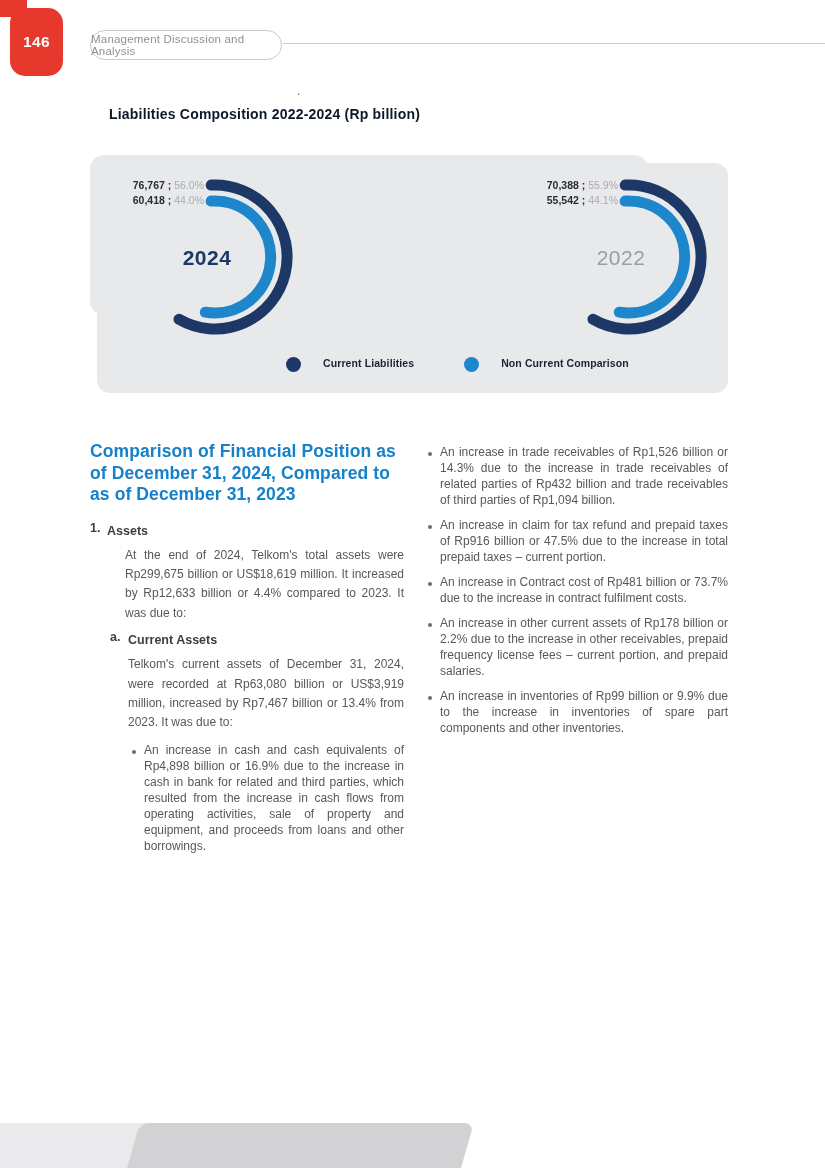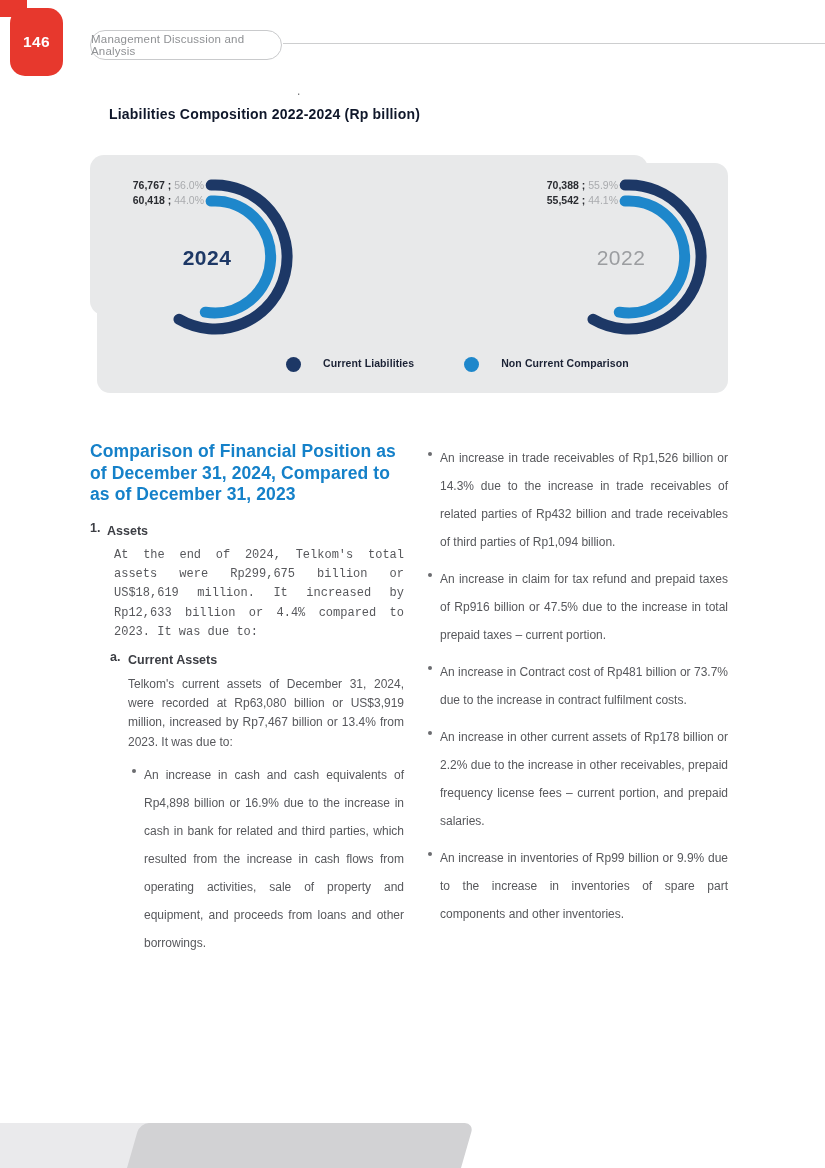--- a/index.html
+++ b/index.html
@@ -54,29 +54,29 @@
   .col-right{position:absolute;left:425px;top:444px;width:303px;}
 
   .section-heading{color:#1581c9;font-size:17.5px;font-weight:bold;line-height:21.5px;
                    letter-spacing:.1px;width:318px;}
 
   .num-item{position:relative;padding-left:17px;margin-top:15px;}
   .num-item .num{position:absolute;left:0;top:0;font-weight:bold;color:#3c3e44;font-size:12.5px;}
   .num-item .ttl{font-weight:bold;color:#3c3e44;font-size:12.5px;text-align:center;}
 
   .para{color:#57585c;font-size:12px;line-height:19.4px;text-align:justify;margin-top:7px;}
-  .para.ind1{margin-left:24px;font-family:Liberation Mono, monospace;}
+  .para.ind1{margin-left:35px;}
   .para.ind2{margin-left:38px;width:276px;}
 
   .sub-item{position:relative;margin-left:20px;padding-left:18px;margin-top:7px;}
   .sub-item .num{position:absolute;left:0;top:0;font-weight:bold;color:#3c3e44;font-size:12.5px;}
   .sub-item .ttl{font-weight:bold;color:#3c3e44;font-size:12.5px;}
 
   .bullet{position:relative;padding-left:15px;margin-top:9px;color:#57585c;font-size:12px;
-          line-height:28px;text-align:justify;}
+          line-height:16px;text-align:justify;}
   .bullet::before{content:"";position:absolute;left:3px;top:8px;width:4px;height:4px;
                   border-radius:50%;background:#6b6c70;}
   .col-left .bullet{margin-left:38px;padding-left:16px;}
   .col-left .bullet::before{left:4px;}
 
   
   .footer-light{position:absolute;left:-30px;top:1123px;width:183px;height:45px;background:#eaeaec;
                 transform:skewX(-16deg);transform-origin:bottom left;border-radius:0 10px 0 0;}
   .footer-dark{position:absolute;left:127px;top:1123px;width:334px;height:45px;background:#d2d2d4;
                transform:skewX(-16deg);transform-origin:bottom left;border-radius:9px 9px 0 0;}

